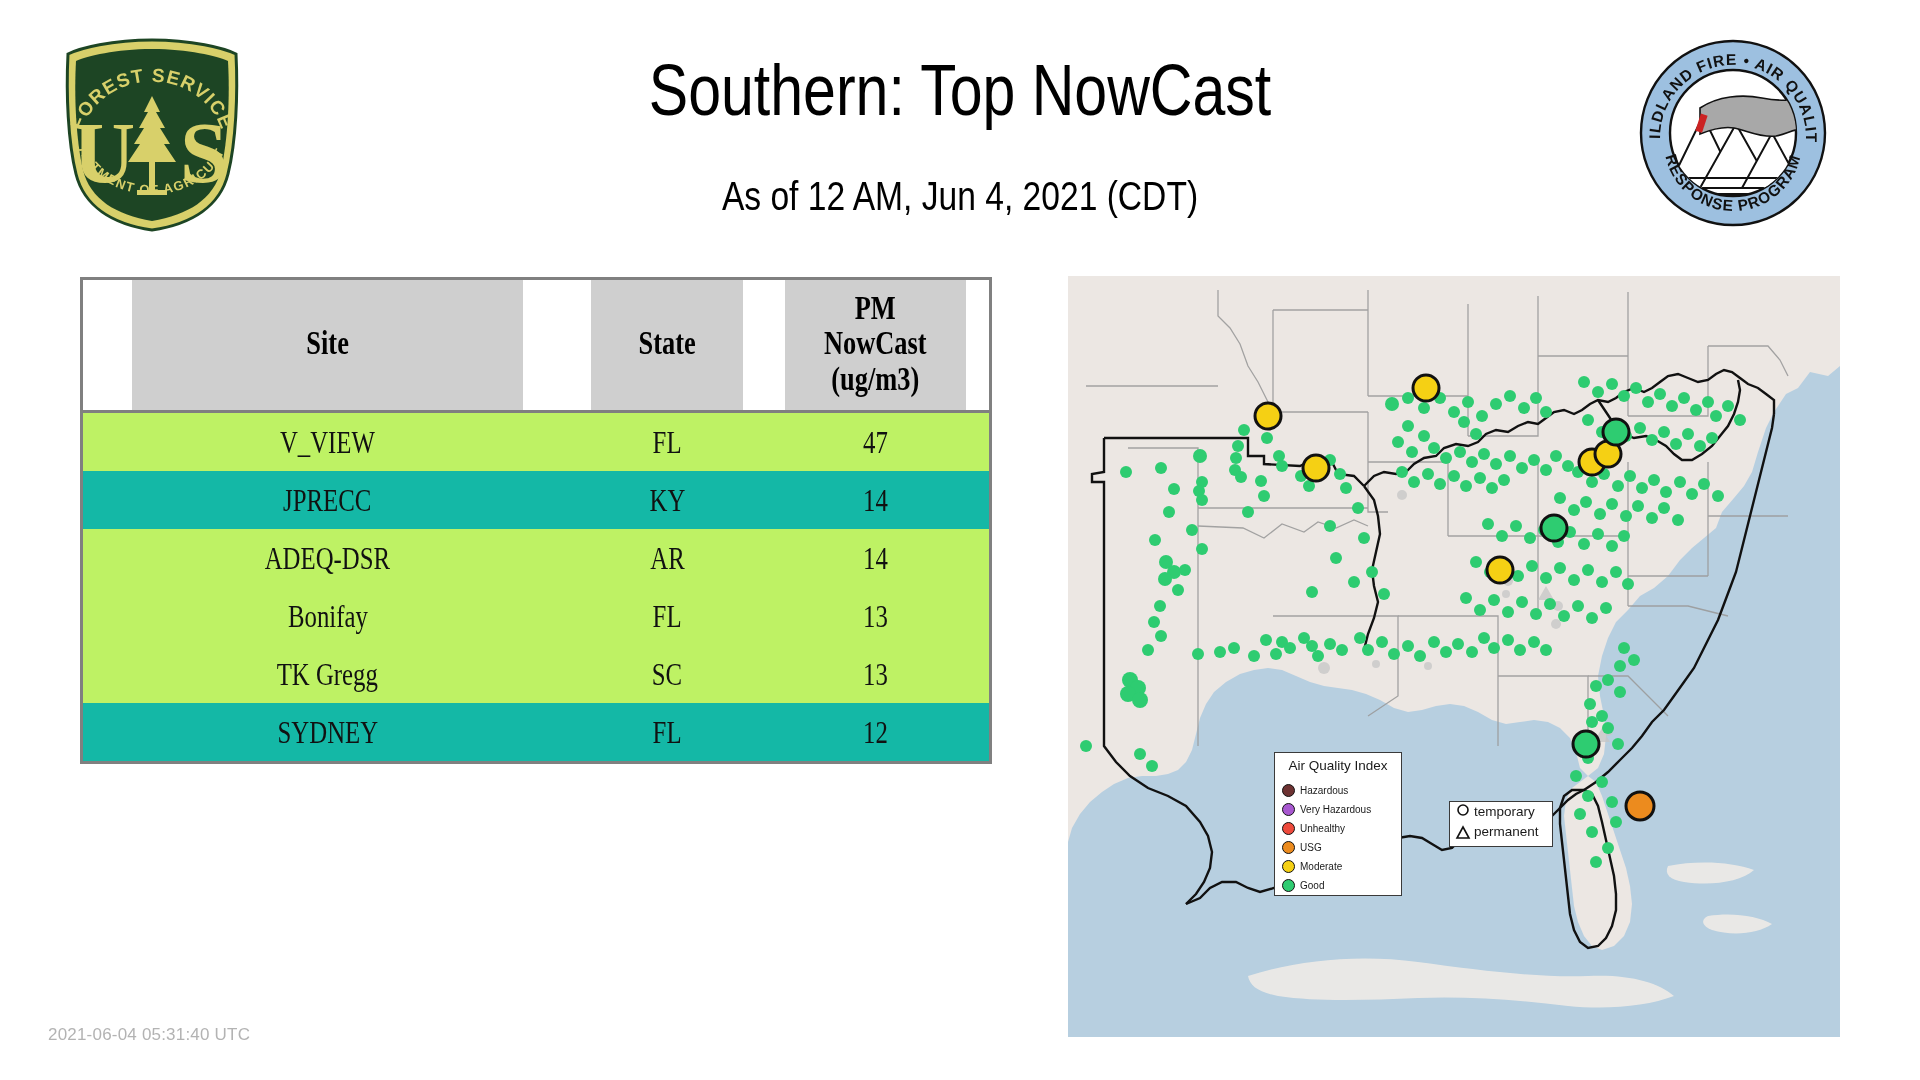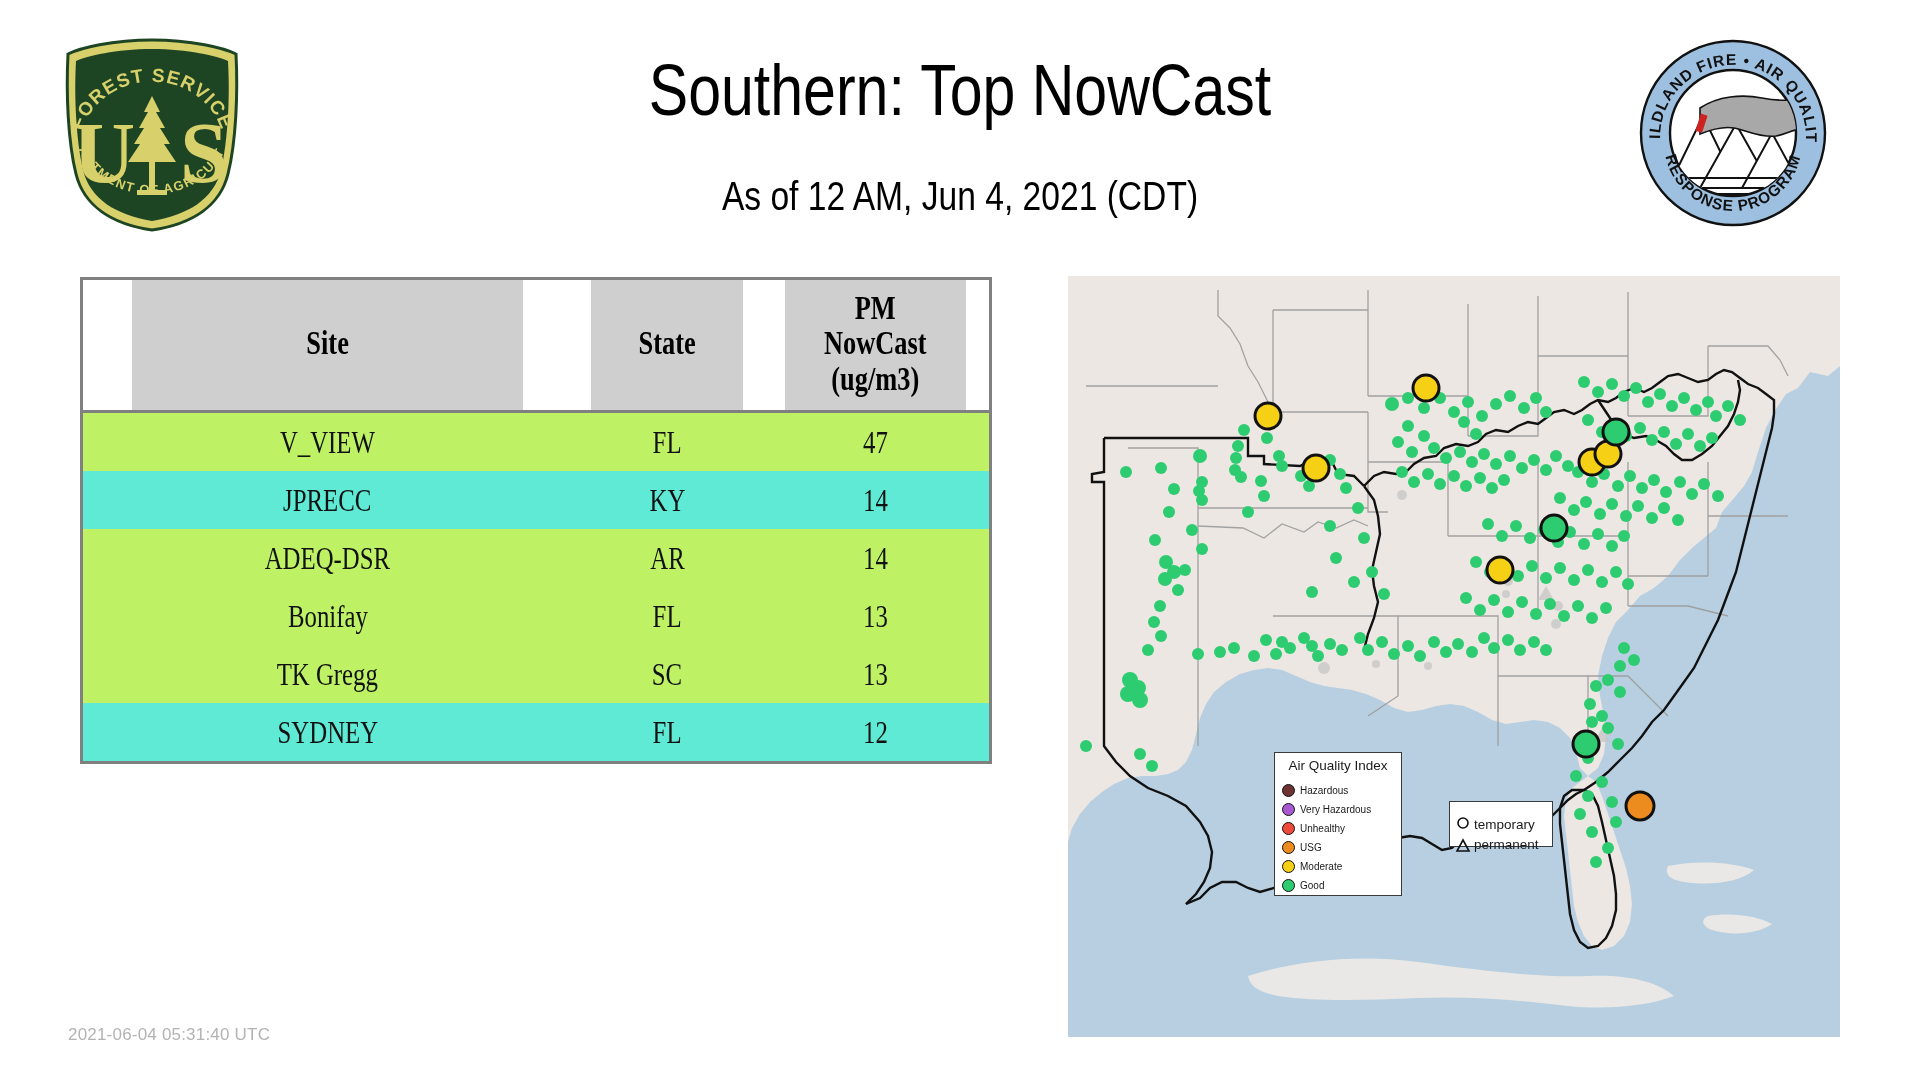--- a/index.html
+++ b/index.html
@@ -105,28 +105,28 @@
     padding: 0;
     line-height: 1;
   }
   table.aqi-table tbody td > span {
     display: inline-block;
     transform: scaleX(0.80);
     transform-origin: 50% 50%;
     white-space: nowrap;
   }
   table.aqi-table tbody tr.odd td  { background: #bef264; }
-  table.aqi-table tbody tr.even td { background: #5eead4; }
+  table.aqi-table tbody tr.even td { background: #14b8a6; }
 
   .th-inner { display: inline-block; }
 
   
   #timestamp {
     position: absolute;
-    left: 68px;
+    left: 48px;
     top: 1025px;
     font-family: "Liberation Sans", sans-serif;
     font-size: 17px;
     color: #b3b3b3;
     letter-spacing: 0.2px;
   }
 
   
   #map-panel {
     position: absolute;
@@ -179,21 +179,21 @@
     font-size: 10px;
     line-height: 1;
     white-space: nowrap;
   }
 
   #site-type-legend {
     left: 1449px;
     top: 801px;
     width: 104px;
     height: 46px;
-    padding: 13px 5px;
+    padding: 0 5px;
   }
   #site-type-legend .st-row {
     display: flex;
     align-items: center;
     height: 20px;
   }
   #site-type-legend .st-glyph {
     width: 16px;
     height: 17px;
     margin-right: 3px;

